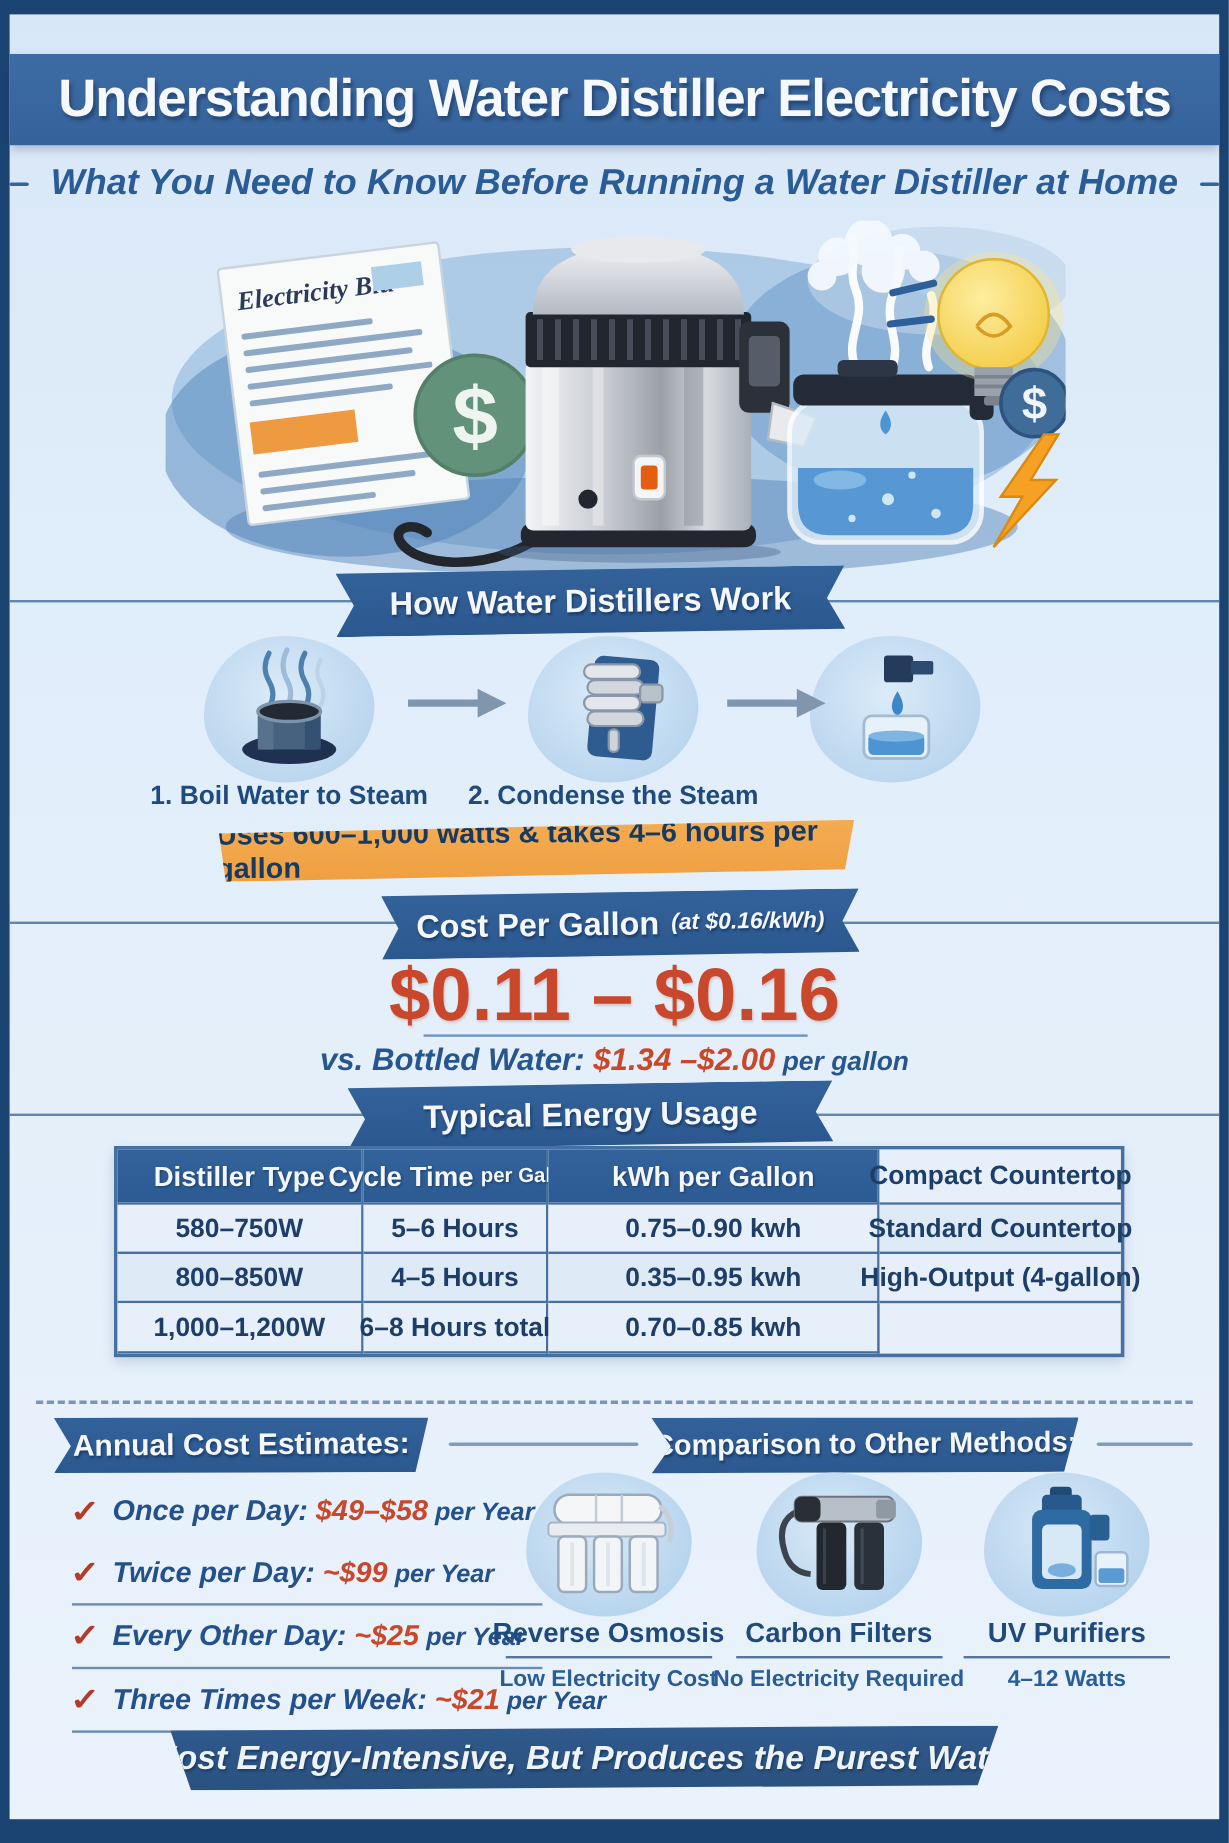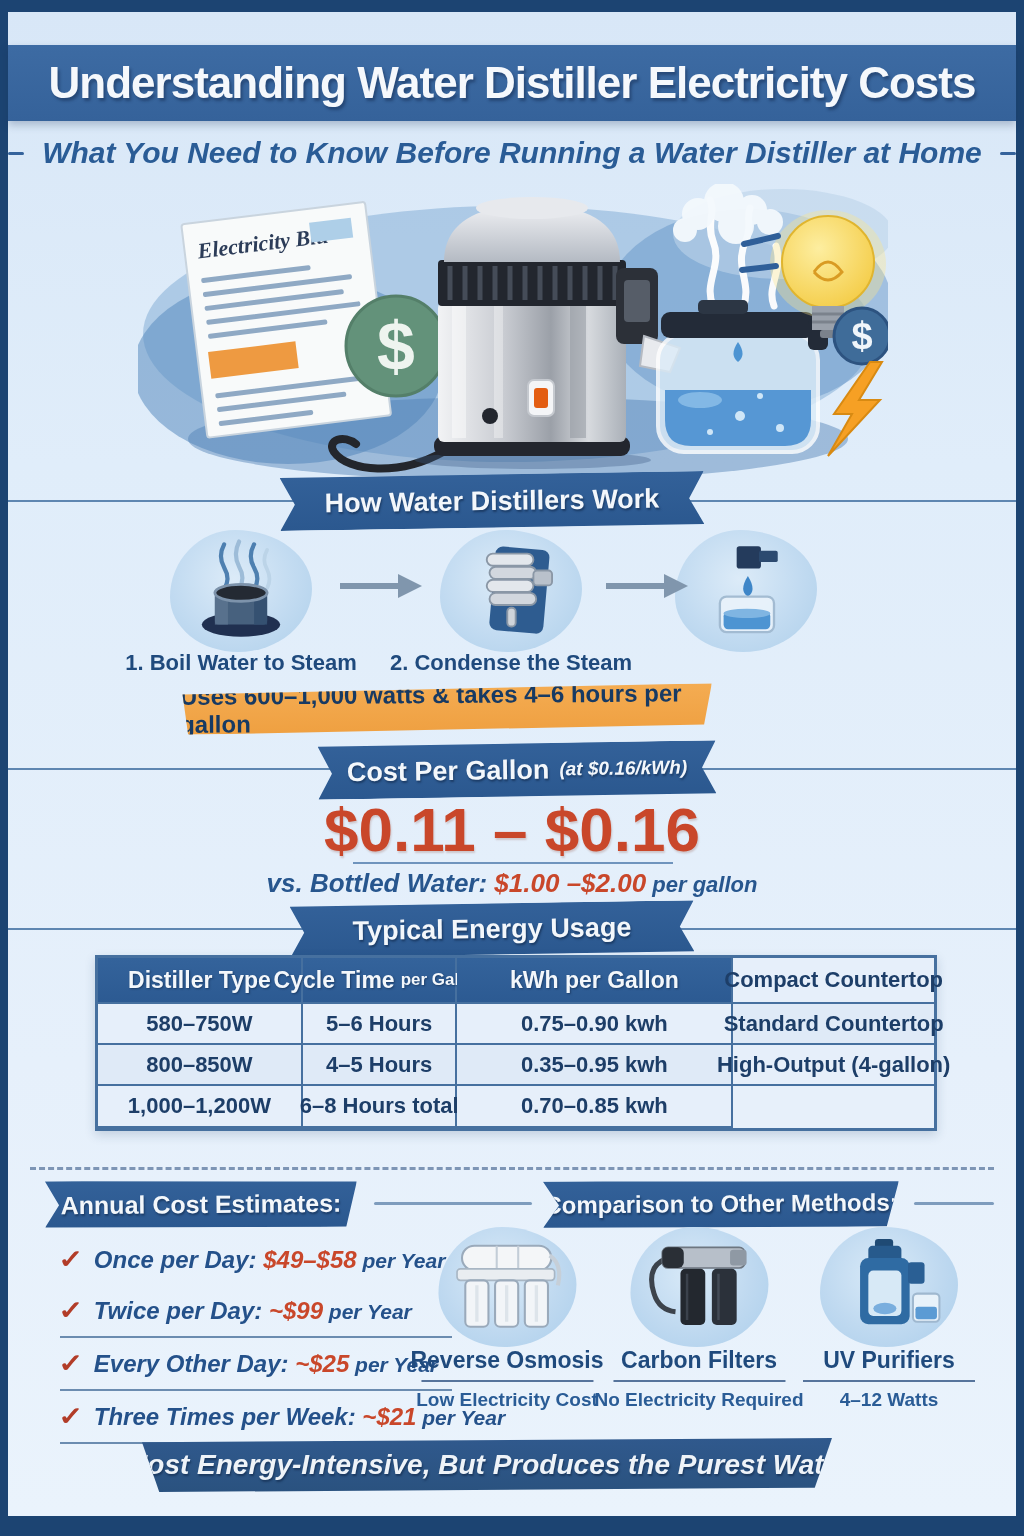--- a/index.html
+++ b/index.html
@@ -290,21 +290,21 @@
     </div>
 
     <div class="abs thruline" style="left:0;top:756px;width:1008px;"></div>
     <div class="abs ribbon" style="left:310px;top:731px;width:398px;height:54px;transform:rotate(-0.8deg);">
       <span class="cpg-main">Cost Per Gallon</span>
       <span class="cpg-note">(at $0.16/kWh)</span>
     </div>
     <div class="abs big-red">$0.11 – $0.16</div>
     <div class="abs" style="left:345px;top:850px;width:320px;height:2px;background:#6f94bd;"></div>
     <div class="abs vs-line">
-      <span>vs. Bottled Water: </span><span class="price">$1.00 –$2.00</span><span class="small"> per gallon</span>
+      <span>vs. Bottled Water: </span><span class="price">$1.34 –$2.00</span><span class="small"> per gallon</span>
     </div>
 
     <div class="abs thruline" style="left:0;top:916px;width:1008px;"></div>
     <div class="abs ribbon" style="left:282px;top:891px;width:404px;height:52px;font-size:27px;transform:rotate(-0.8deg);">
       <span>Typical Energy Usage</span>
     </div>
 
     <div class="abs etable">
       <div class="cell head first">
         <span>Distiller Type</span>

